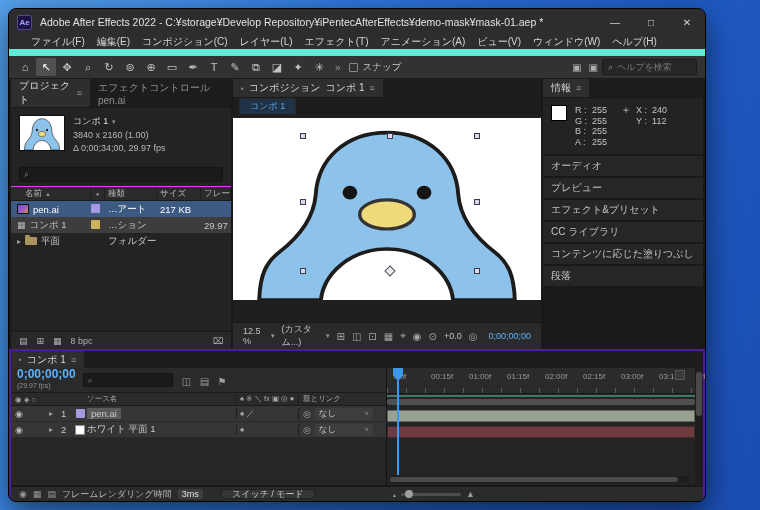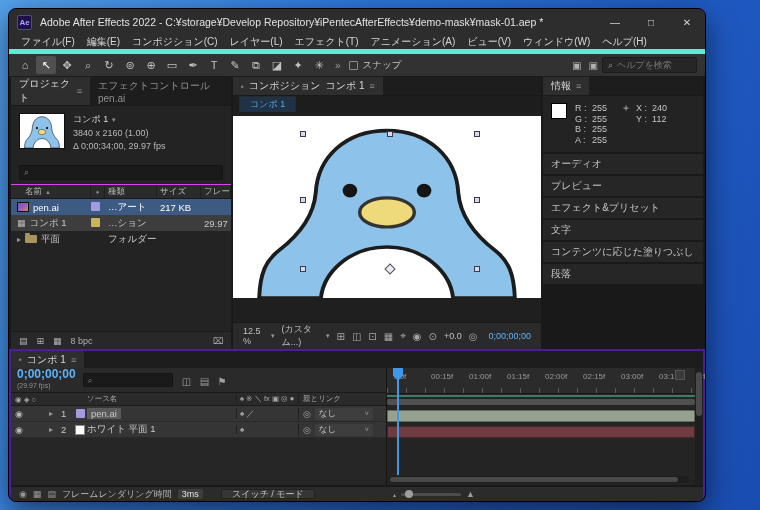--- a/index.html
+++ b/index.html
@@ -12,21 +12,21 @@
 
   
   .titlebar{flex:0 0 26px;background:#2d2d2d;display:flex;align-items:center;gap:8px;padding-left:8px}
   .app-icon{width:15px;height:15px;background:#1f1147;color:#a7a6ff;font-size:8px;font-weight:bold;
     display:flex;align-items:center;justify-content:center;border-radius:2px;border:1px solid #4d4d8f;flex:0 0 15px}
   .title{font-size:10.5px;color:#e2e2e2;white-space:nowrap;overflow:hidden;flex:1}
   .win-controls{display:flex;height:100%}
   .win-btn{width:36px;display:flex;align-items:center;justify-content:center;color:#d2d2d2;font-size:10px}
 
   
-  .menubar{flex:0 0 19px;background:#2d2d2d;border-bottom:5px solid #5eead4;display:flex;align-items:center;padding-left:6px}
+  .menubar{flex:0 0 19px;background:#2d2d2d;border-bottom:7px solid #5eead4;display:flex;align-items:center;padding-left:16px}
   .menu-item{font-size:10px;color:#d6d6d6;padding:0 6px}
 
   
   .toolbar{flex:0 0 23px;background:#323232;border-bottom:1px solid #1a1a1a;display:flex;align-items:center;gap:1px;padding:0 6px}
   .tool{width:20px;height:18px;display:flex;align-items:center;justify-content:center;color:#c2c2c2;font-size:11px;border-radius:2px}
   .tool.active{background:#505050;color:#fff}
   .overflow{color:#9a9a9a;margin:0 5px;font-size:10px}
   .snap-box{width:9px;height:9px;border:1px solid #8a8a8a;border-radius:1px;margin:0 4px 0 2px}
   .snap-label{font-size:9.5px;color:#c8c8c8}
   .tb-spacer{flex:1}
@@ -384,21 +384,21 @@
               <span>240</span>
             <span>Y :</span>
               <span>112</span>
           </div>
         </div>
       </div>
       <div class="info-panels">
         <div class="ipanel">オーディオ</div>
         <div class="ipanel">プレビュー</div>
         <div class="ipanel">エフェクト&amp;プリセット</div>
-        <div class="ipanel">文字</div>
+        <div class="ipanel">CC ライブラリ</div>
         <div class="ipanel">コンテンツに応じた塗りつぶし</div>
         <div class="ipanel">段落</div>
       </div>
     </div>
   </div>
 
   <div class="timeline">
     <div class="tl-tabstrip">
       <div class="tab active">
         <span class="panel-glyph">▪</span>

